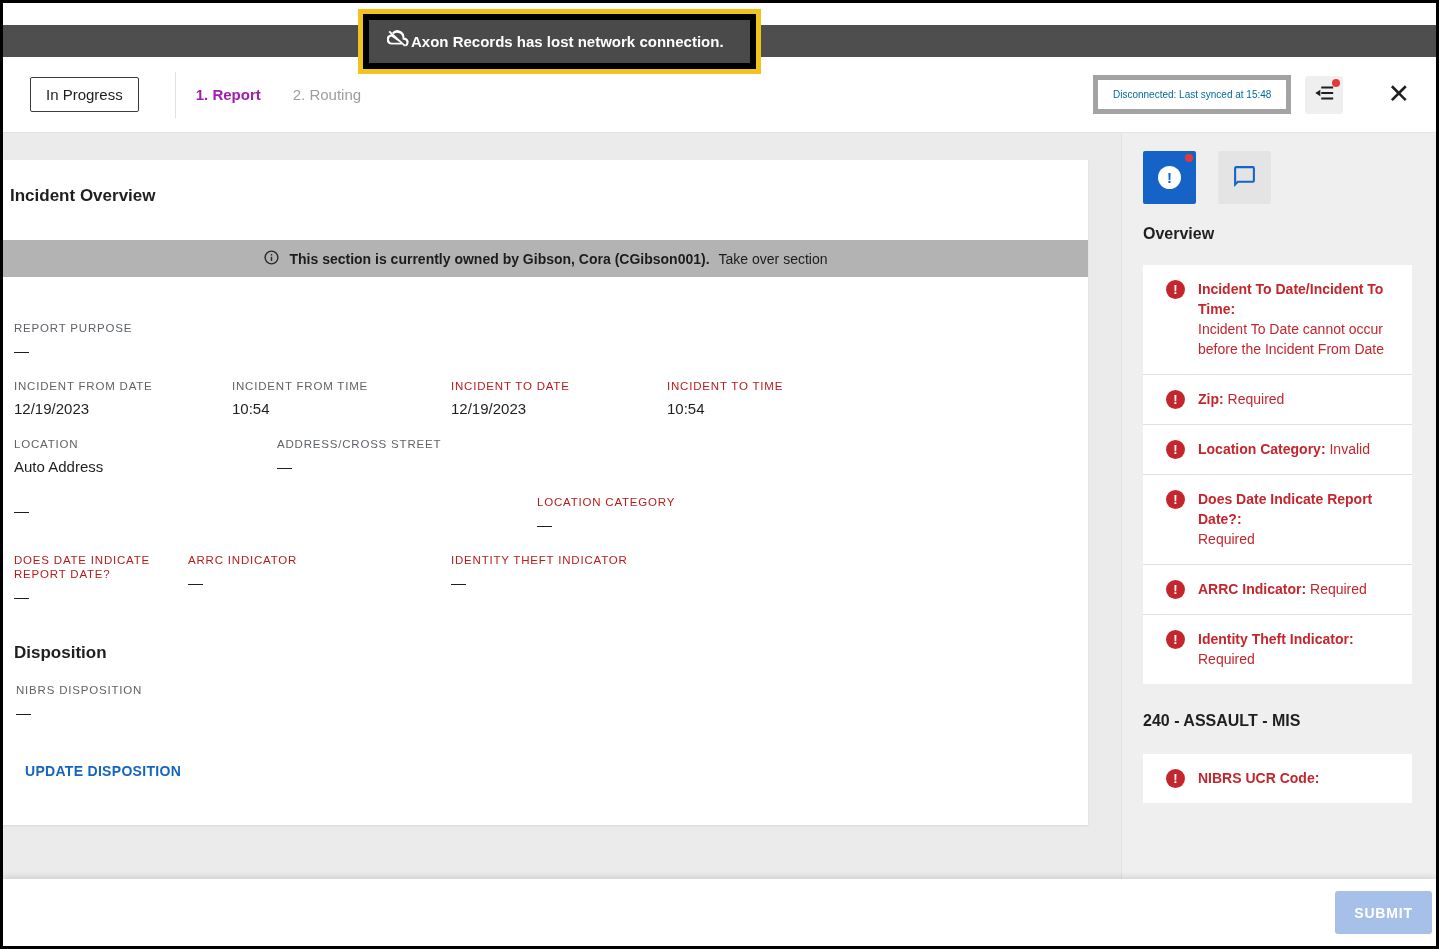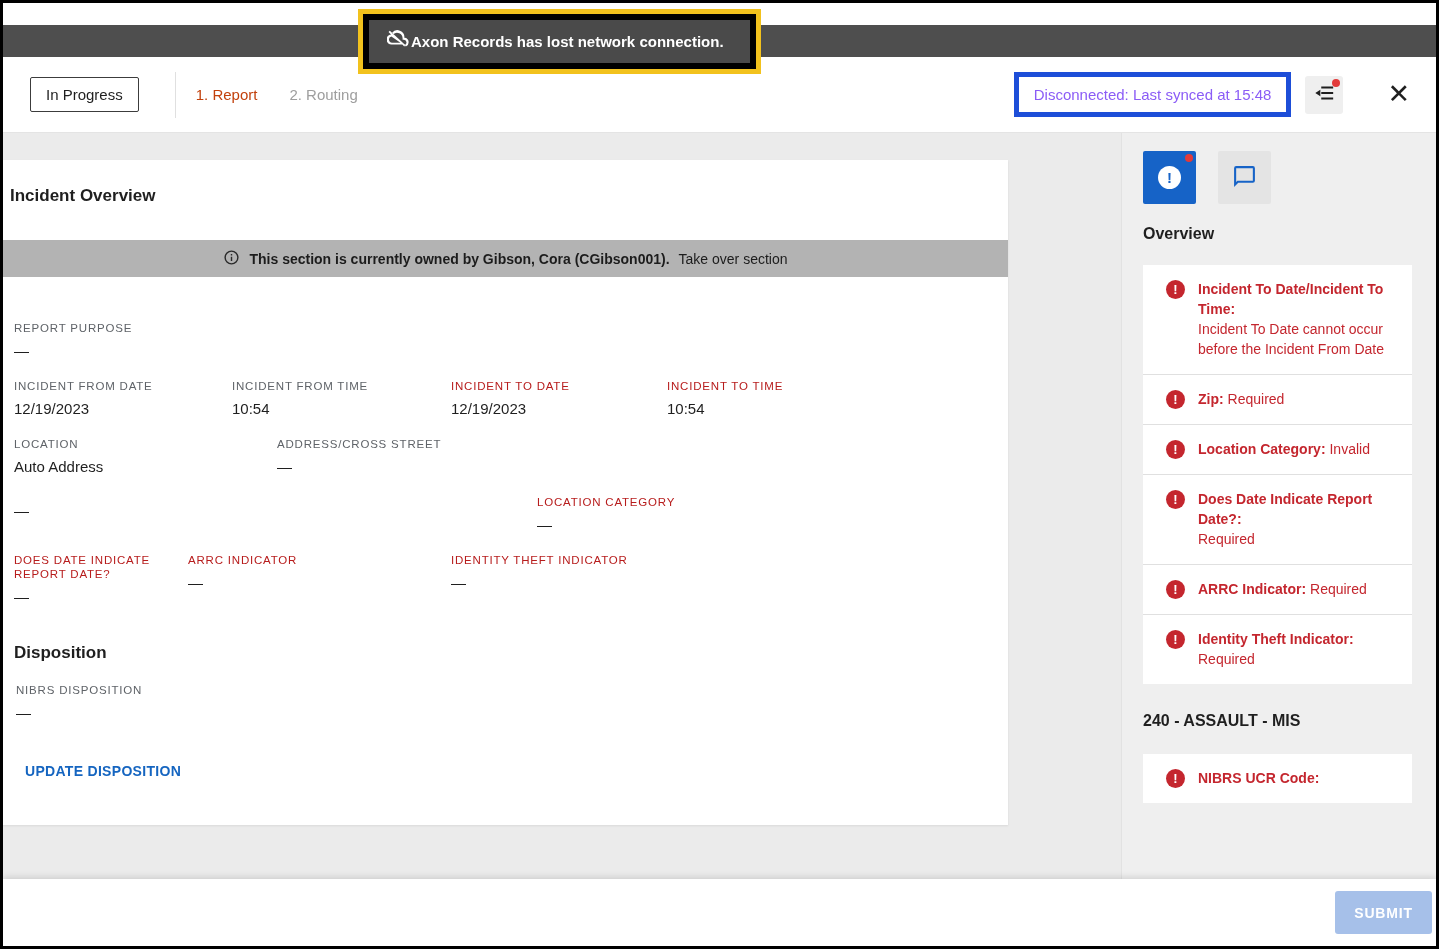--- a/index.html
+++ b/index.html
@@ -19,37 +19,37 @@
   .toast { background:#4a4a4a; color:#fff; display:flex; align-items:center; gap:2px;
            padding:9px 26px 9px 18px; font-size:15px; font-weight:bold; white-space:nowrap; }
 
   
   .header { height:76px; background:#fff; display:flex; align-items:center;
             padding:0 14px 0 27px; border-bottom:1px solid #e4e4e4; }
   .chip { border:1px solid #3c3c3c; padding:8px 15px; font-size:15px; color:#1f1f1f;
           background:#fff; border-radius:2px; cursor:pointer; }
   .header-divider { width:1px; height:46px; background:#e0e0e0; margin:0 20px 0 36px; }
   .step { font-size:15px; margin-right:32px; cursor:pointer; }
-  .step.active { color:#c2410c; }
+  .step.active { color:#a21caf;font-weight:bold; }
   .step.inactive { color:#9e9e9e; }
   .header-spacer { flex:1; }
-  .sync-box { border:5px solid #1d4ed8; background:#fff; padding:9px 15px;
-              color:#8b5cf6; font-size:15px; white-space:nowrap; }
+  .sync-box { border:5px solid #a3a3a3; background:#fff; padding:9px 15px;
+              color:#0369a1; font-size:10px; white-space:nowrap; }
   .menu-btn { width:38px; height:38px; margin-left:14px; background:#efefef; border:none;
               border-radius:3px; position:relative; display:flex; align-items:center;
               justify-content:center; cursor:pointer; }
   .dot { position:absolute; top:3px; right:3px; width:8px; height:8px; border-radius:50%;
          background:#e23a3a; }
   .close-btn { margin-left:44px; margin-right:12px; background:none; border:none;
                font-size:27px; line-height:1; color:#1f1f1f; cursor:pointer; }
 
   
   .content { flex:1; display:flex; background:#ebebeb; overflow:hidden; }
   .main-col { width:1118px; flex:0 0 1118px; }
-  .card { margin:27px 33px 0 0; width:1005px; height:665px; background:#fff;
+  .card { margin:27px 33px 0 0; width:1085px; height:665px; background:#fff;
           box-shadow:0 1px 2px rgba(0,0,0,0.08); overflow:hidden; }
   .card-title { font-size:17px; font-weight:bold; padding:26px 8px 14px 7px; }
 
   .own-banner { background:#b3b3b3; height:37px; display:flex; align-items:center;
                 justify-content:center; gap:9px; font-size:14px; color:#1c1c1c;margin-top:20px; }
   .own-banner .msg { font-weight:bold; }
   .own-banner a { color:#1c1c1c; cursor:pointer; }
 
   .fields { padding:44px 20px 0 11px; }
   .frow { display:flex; margin-bottom:20px; }

